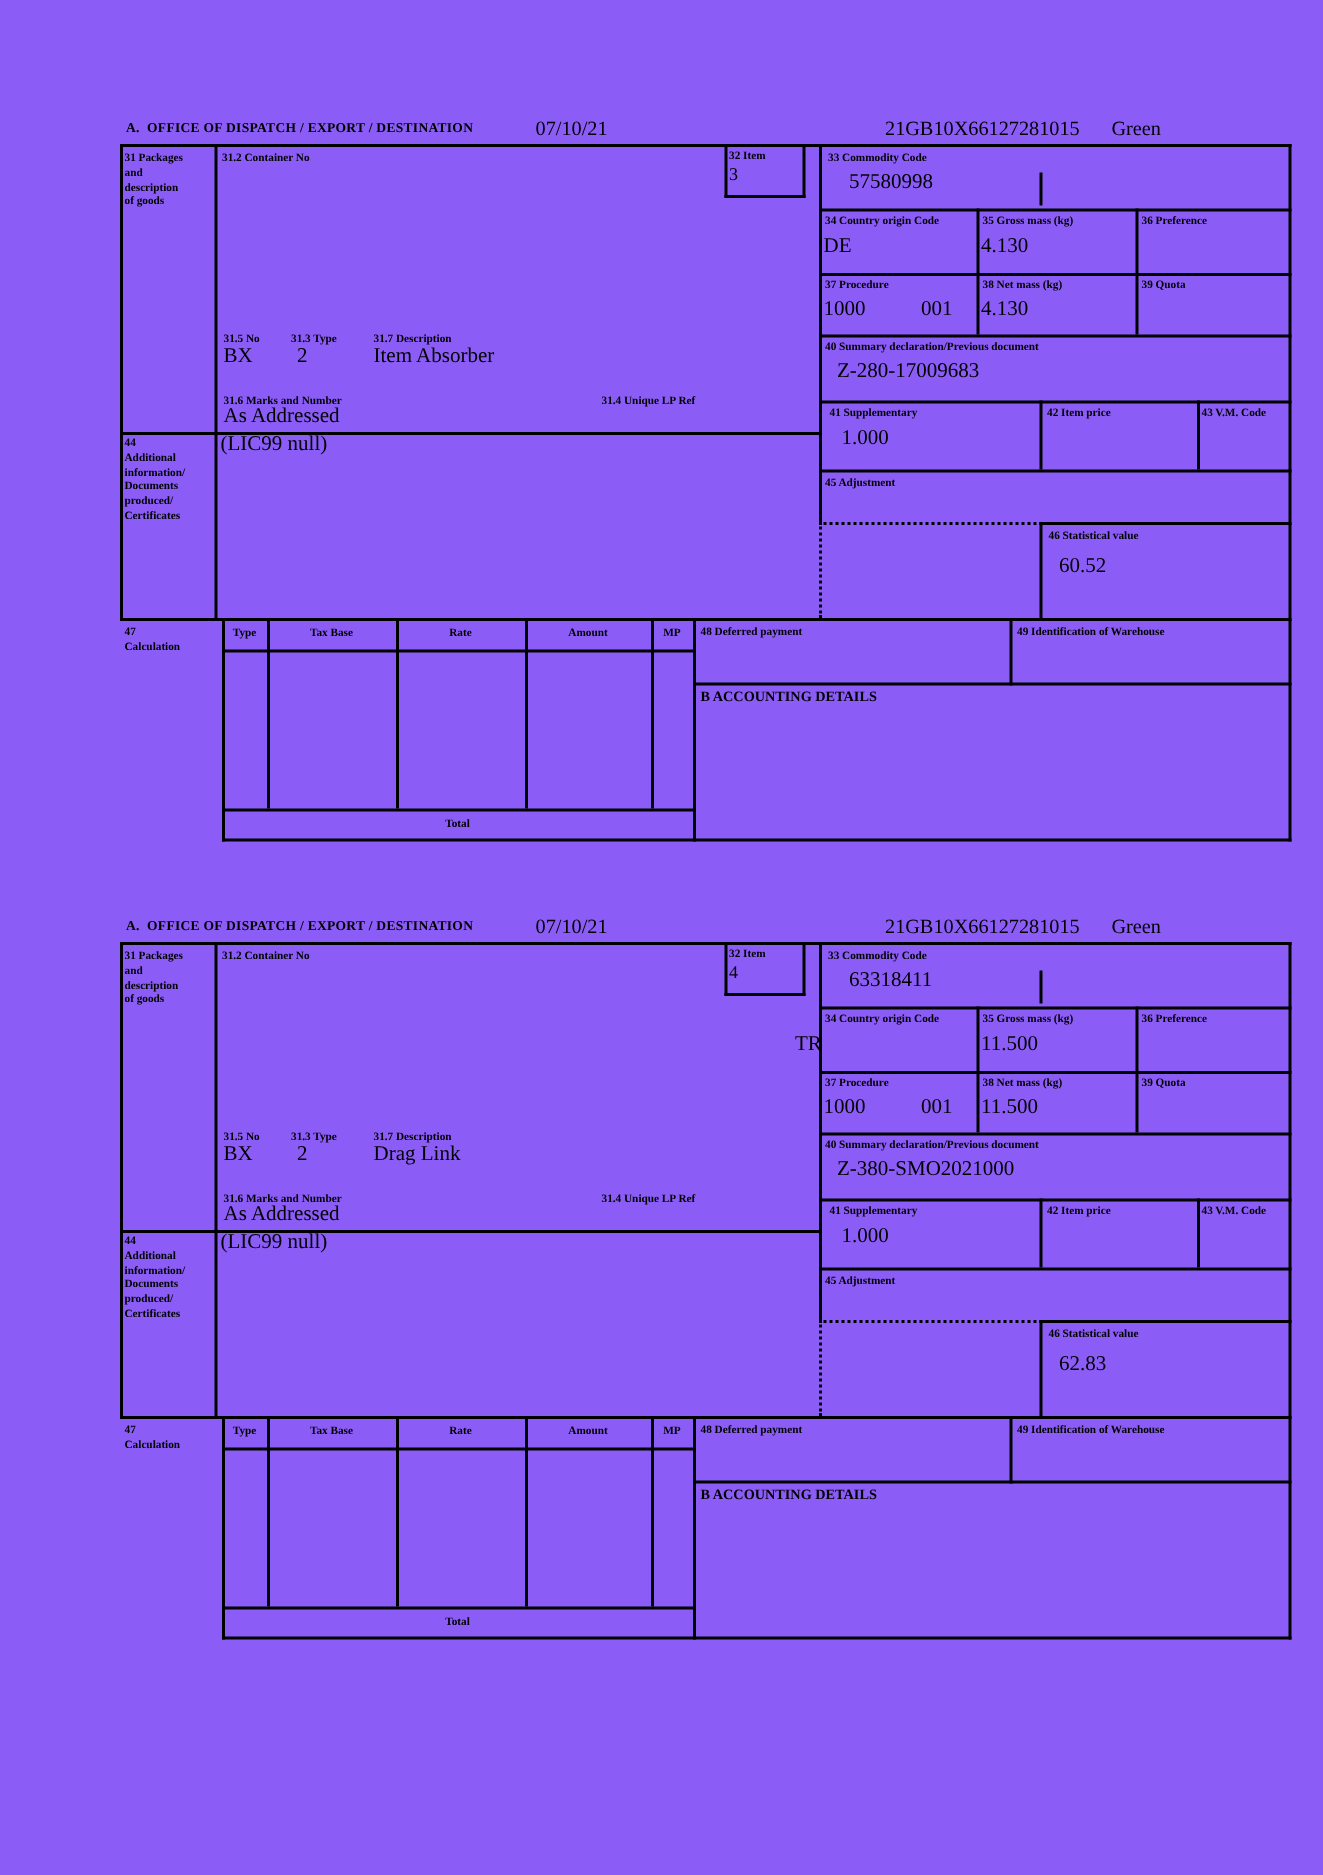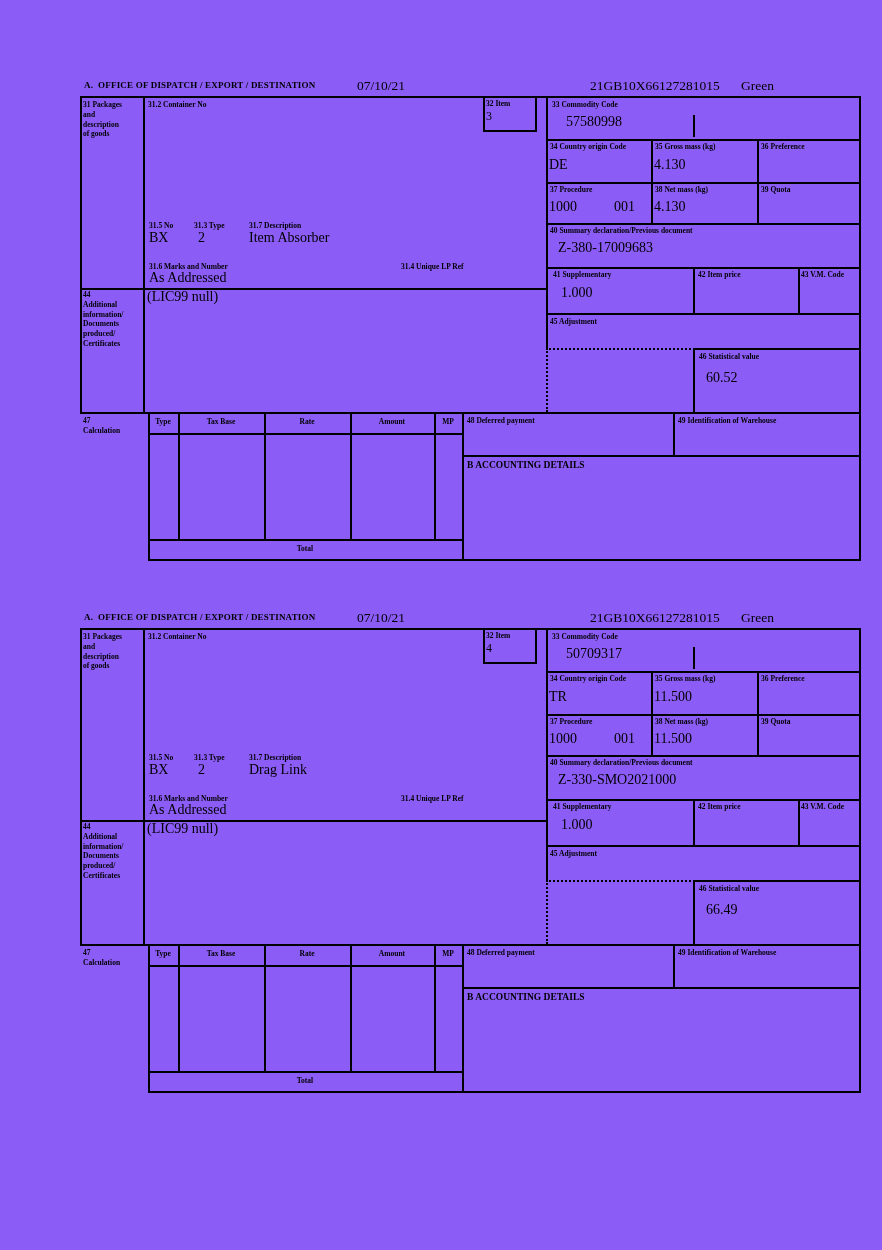--- a/index.html
+++ b/index.html
@@ -107,21 +107,21 @@
   <div class="colh" style="left:354px;top:339px;width:28px;">MP</div>
   <div class="colh" style="left:68px;top:466px;width:314px;">Total</div>
 
   <div class="val sm" style="left:406px;top:32px;">3</div>
   <div class="val" style="left:486px;top:37px;">57580998</div>
   <div class="val" style="left:469px;top:80px;">DE</div>
   <div class="val" style="left:574px;top:80px;">4.130</div>
   <div class="val" style="left:469px;top:122px;">1000</div>
   <div class="val" style="left:534px;top:122px;">001</div>
   <div class="val" style="left:574px;top:122px;">4.130</div>
-  <div class="val" style="left:478px;top:163px;">Z-380-17009683</div>
+  <div class="val" style="left:478px;top:163px;">Z-280-17009683</div>
   <div class="val" style="left:481px;top:208px;">1.000</div>
   <div class="val" style="left:626px;top:293px;">60.52</div>
   <div class="val" style="left:69px;top:153px;">BX</div>
   <div class="val" style="left:118px;top:153px;">2</div>
   <div class="val" style="left:169px;top:153px;">Item Absorber</div>
   <div class="val" style="left:69px;top:193px;">As Addressed</div>
   <div class="val" style="left:67px;top:212px;">(LIC99 null)</div>
 </div>
     <div class="sheet" style="top: 610px;">
 
@@ -203,28 +203,28 @@
   <div class="lab" style="left:598px;top:338px;">49 Identification of Warehouse</div>
   <div class="acct" style="left:387px;top:382px;">B ACCOUNTING DETAILS</div>
   <div class="colh" style="left:68px;top:339px;width:30px;">Type</div>
   <div class="colh" style="left:98px;top:339px;width:86px;">Tax Base</div>
   <div class="colh" style="left:184px;top:339px;width:86px;">Rate</div>
   <div class="colh" style="left:270px;top:339px;width:84px;">Amount</div>
   <div class="colh" style="left:354px;top:339px;width:28px;">MP</div>
   <div class="colh" style="left:68px;top:466px;width:314px;">Total</div>
 
   <div class="val sm" style="left:406px;top:32px;">4</div>
-  <div class="val" style="left:486px;top:37px;">50709317</div>
-  <div class="val" style="left:469px;top:80px;">TR</div>
+  <div class="val" style="left:486px;top:37px;">63318411</div>
+  <div class="val" style="left:450px;top:80px;">TR</div>
   <div class="val" style="left:574px;top:80px;">11.500</div>
   <div class="val" style="left:469px;top:122px;">1000</div>
   <div class="val" style="left:534px;top:122px;">001</div>
   <div class="val" style="left:574px;top:122px;">11.500</div>
-  <div class="val" style="left:478px;top:163px;">Z-330-SMO2021000</div>
+  <div class="val" style="left:478px;top:163px;">Z-380-SMO2021000</div>
   <div class="val" style="left:481px;top:208px;">1.000</div>
-  <div class="val" style="left:626px;top:293px;">66.49</div>
+  <div class="val" style="left:626px;top:293px;">62.83</div>
   <div class="val" style="left:69px;top:153px;">BX</div>
   <div class="val" style="left:118px;top:153px;">2</div>
   <div class="val" style="left:169px;top:153px;">Drag Link</div>
   <div class="val" style="left:69px;top:193px;">As Addressed</div>
   <div class="val" style="left:67px;top:212px;">(LIC99 null)</div>
 </div>
   </div>
 
 </body></html>

